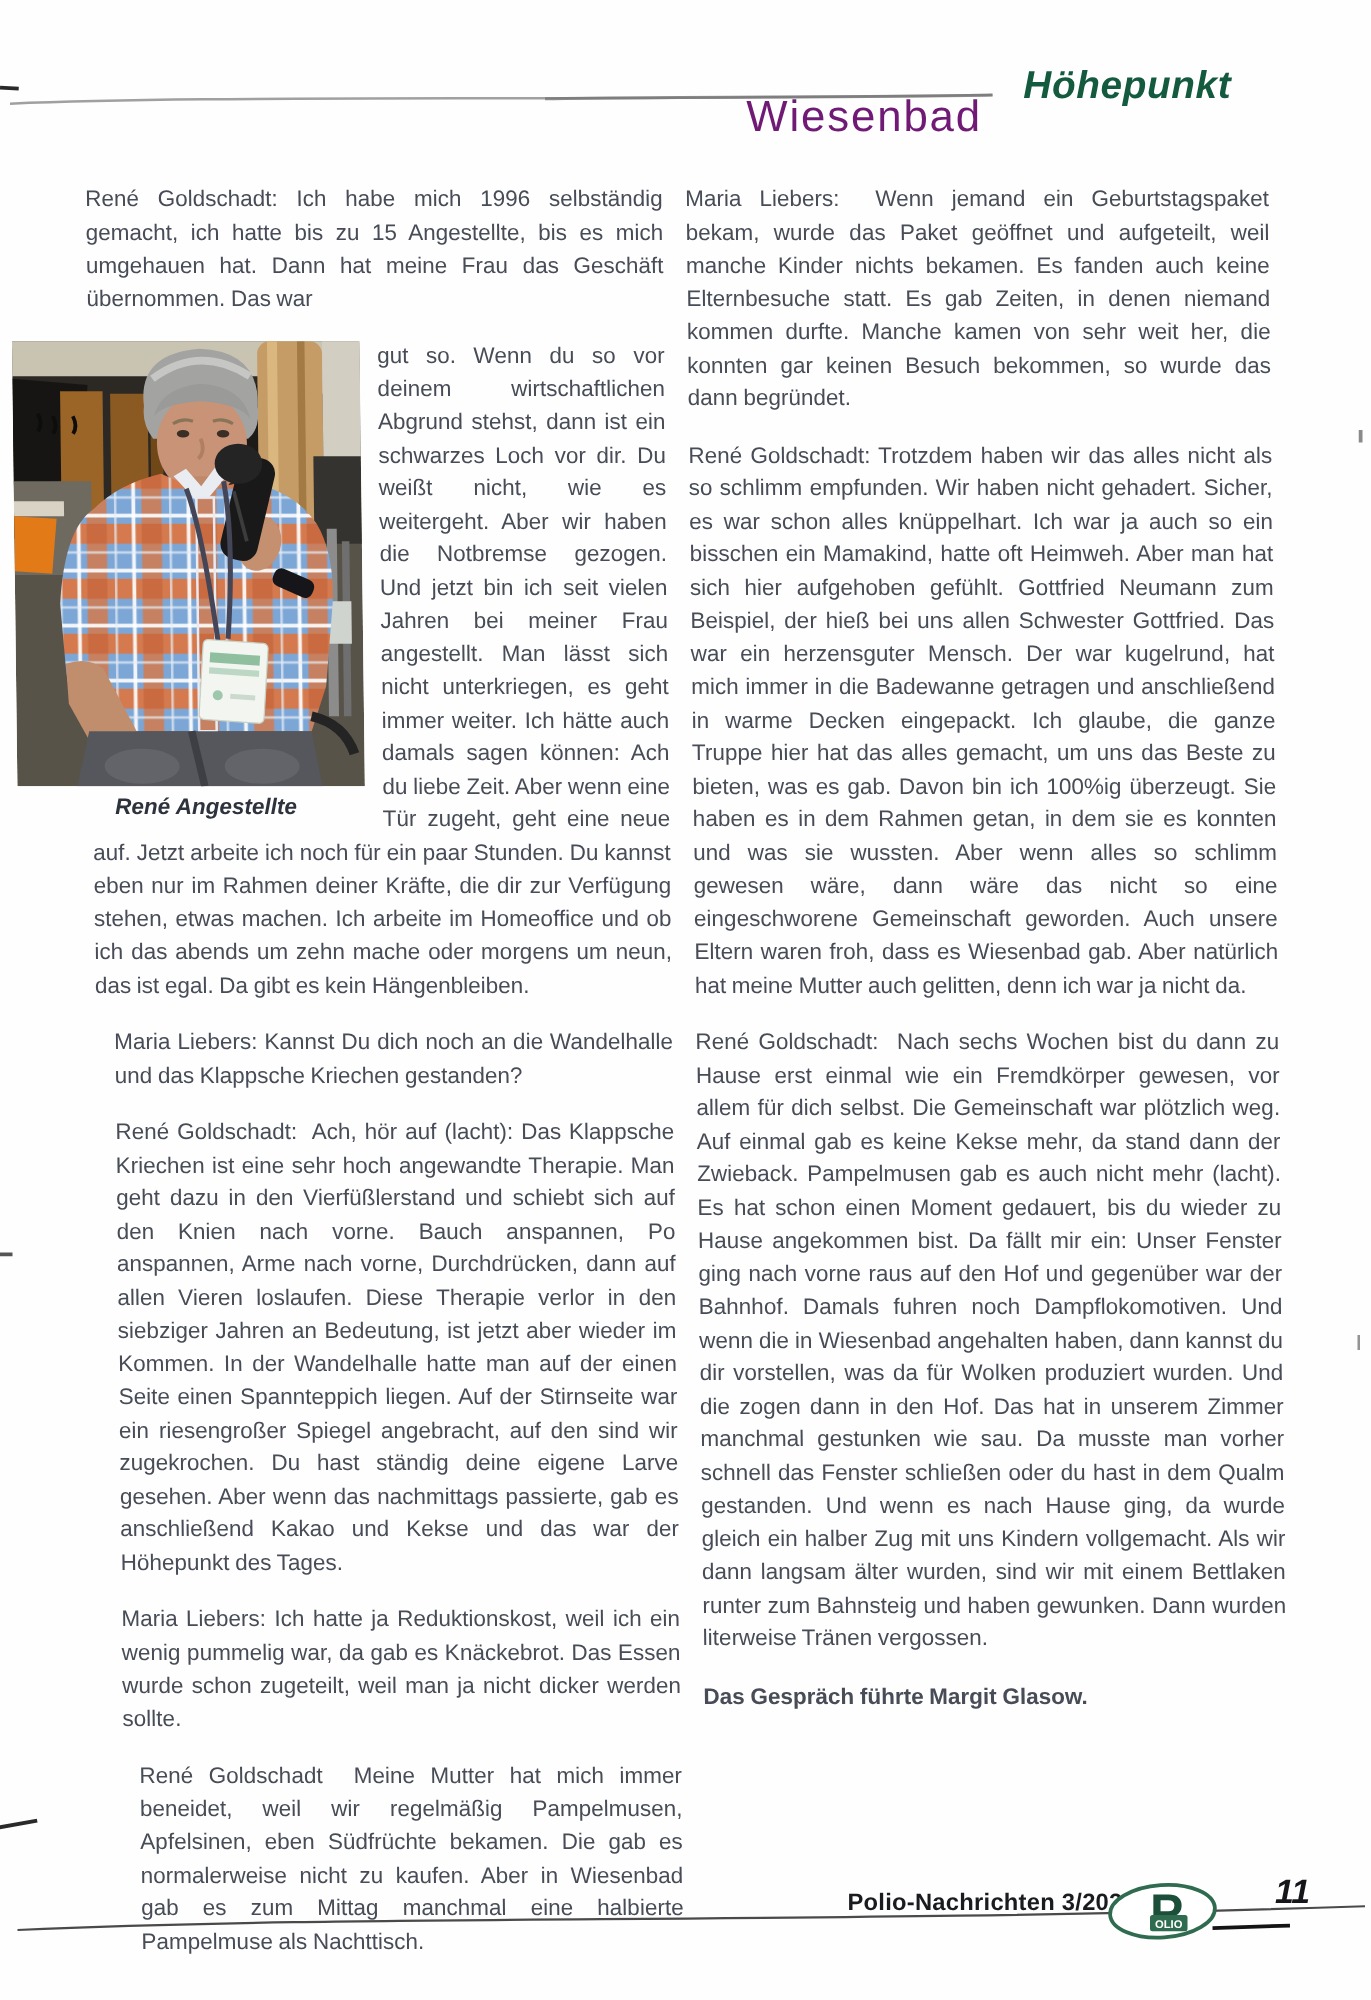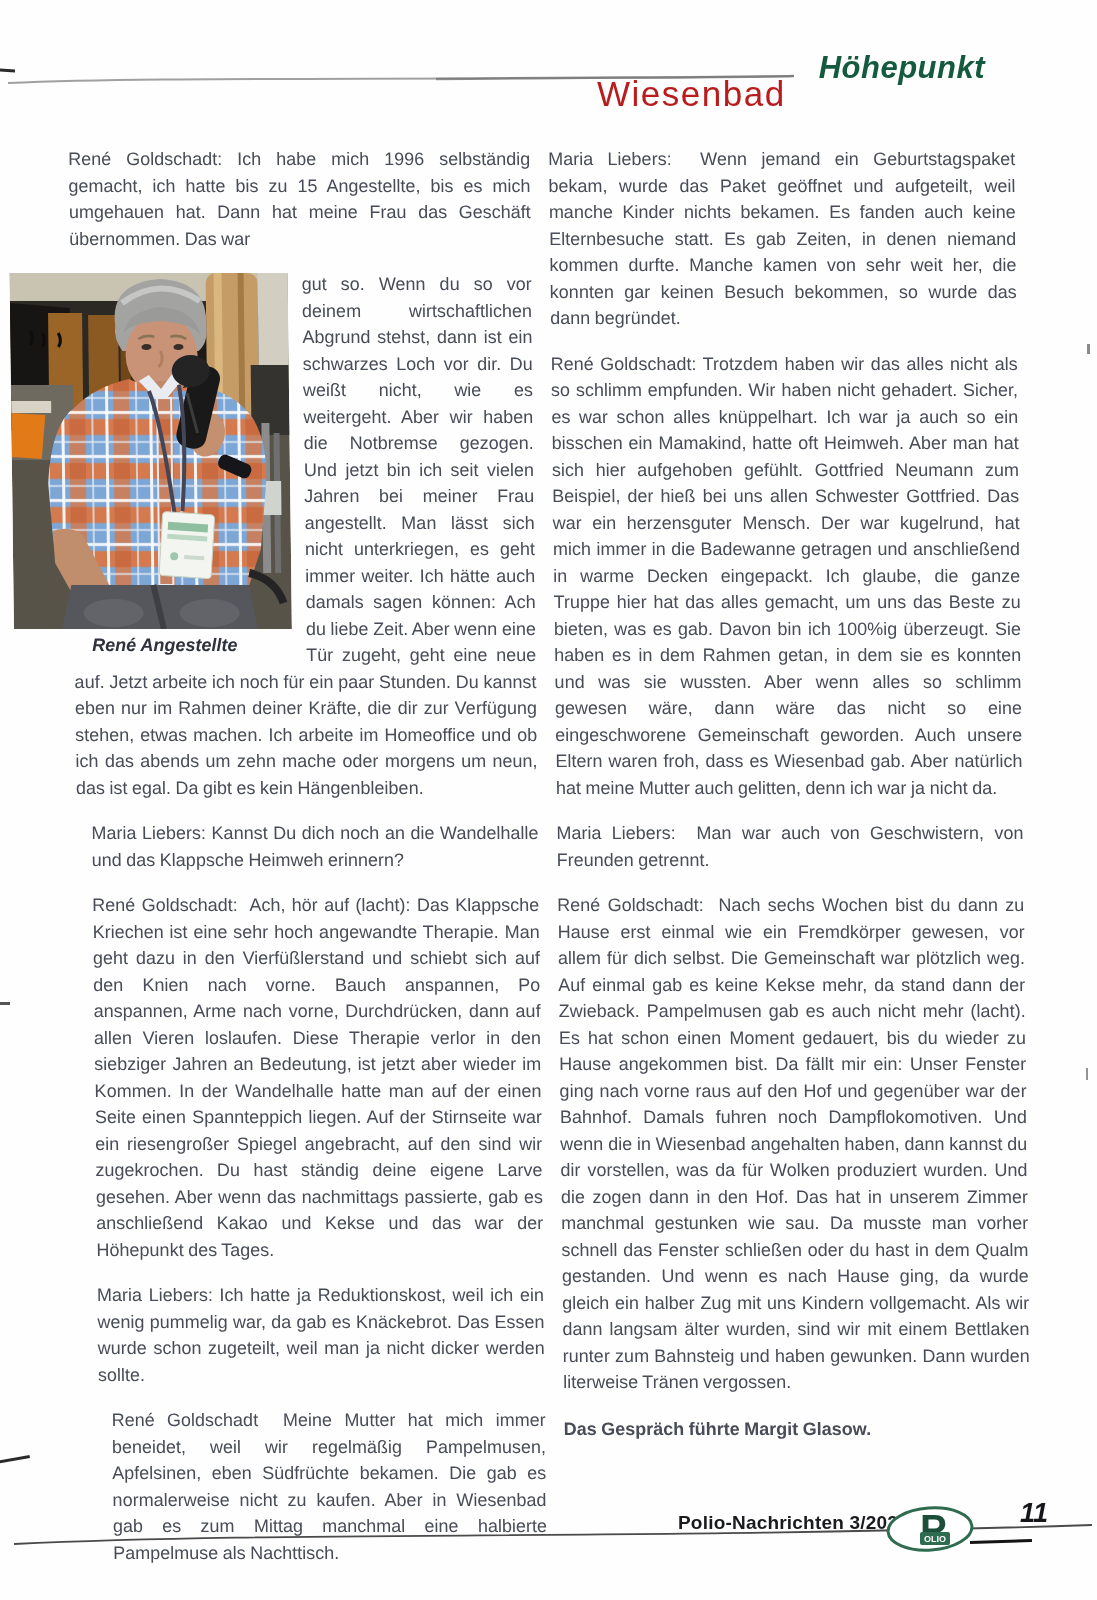--- a/index.html
+++ b/index.html
@@ -2,21 +2,21 @@
 <html><head>
 <meta charset="utf-8">
 <style>
   html,body{margin:0;padding:0;background:#e8e8e8;}
   .sheet{position:relative;width:1097px;height:1600px;background:#fefefe;overflow:hidden;
          font-family:"Liberation Sans",sans-serif;}
 
   
   .header-rule{position:absolute;left:6px;top:70px;}
   .article-title{position:absolute;left:597px;top:74px;font-size:35px;letter-spacing:1.5px;
-                 color:#b91c1c;font-weight:400;}
+                 color:#701a75;font-weight:400;}
   .section-tag{position:absolute;right:112px;top:50px;font-size:31px;font-weight:bold;
                font-style:italic;color:#145a3e;letter-spacing:.5px;}
 
   
   .cols{position:absolute;left:68px;top:146px;width:947px;display:flex;gap:18px;
         transform:skewX(0.7deg);transform-origin:0 0;}
   .col{color:#474c57;}
   .col-left{width:462px;}
   .col-right{flex:1;}
   .col p{margin:0 0 19px 0;text-align:justify;font-size:18px;line-height:26.5px;
@@ -140,30 +140,29 @@
           <path d="M58 312 L236 312 L244 356 L48 356 Z" fill="#56575c"></path>
           <ellipse cx="100" cy="340" rx="30" ry="14" fill="#63646a"></ellipse>
           <ellipse cx="196" cy="340" rx="30" ry="14" fill="#63646a"></ellipse>
           <path d="M140 312 L150 356" stroke="#3e3f44" stroke-width="6"></path>
           <path d="M236 300 q26 6 34 30" stroke="#242424" stroke-width="8" fill="none"></path>
         </svg>
         <figcaption class="photo-caption">René Angestellte</figcaption>
       </figure>
 
       <p>gut so. Wenn du so vor deinem wirtschaftlichen Abgrund stehst, dann ist ein schwarzes Loch vor dir. Du weißt nicht, wie es weitergeht. Aber wir haben die Notbremse gezogen. Und jetzt bin ich seit vielen Jahren bei meiner Frau angestellt. Man lässt sich nicht unterkriegen, es geht immer weiter. Ich hätte auch damals sagen können: Ach du liebe Zeit. Aber wenn eine Tür zugeht, geht eine neue auf. Jetzt arbeite ich noch für ein paar Stunden. Du kannst eben nur im Rahmen deiner Kräfte, die dir zur Verfügung stehen, etwas machen. Ich arbeite im Homeoffice und ob ich das abends um zehn mache oder morgens um neun, das ist egal. Da gibt es kein Hängenbleiben.</p>
-      <p class="shift-a">Maria Liebers: Kannst Du dich noch an die Wandelhalle und das Klappsche Heimweh erinnern?</p>
+      <p class="shift-a">Maria Liebers: Kannst Du dich noch an die Wandelhalle und das Klappsche Kriechen gestanden?</p>
       <p class="shift-a">René Goldschadt:&nbsp; Ach, hör auf (lacht): Das Klappsche Kriechen ist eine sehr hoch angewandte Therapie. Man geht dazu in den Vierfüßlerstand und schiebt sich auf den Knien nach vorne. Bauch anspannen, Po anspannen, Arme nach vorne, Durchdrücken, dann auf allen Vieren loslaufen. Diese Therapie verlor in den siebziger Jahren an Bedeutung, ist jetzt aber wieder im Kommen. In der Wandelhalle hatte man auf der einen Seite einen Spannteppich liegen. Auf der Stirnseite war ein riesengroßer Spiegel angebracht, auf den sind wir zugekrochen. Du hast ständig deine eigene Larve gesehen. Aber wenn das nachmittags passierte, gab es anschließend Kakao und Kekse und das war der Höhepunkt des Tages.</p>
       <p class="shift-a">Maria Liebers: Ich hatte ja Reduktionskost, weil ich ein wenig pummelig war, da gab es Knäckebrot. Das Essen wurde schon zugeteilt, weil man ja nicht dicker werden sollte.</p>
       <p class="shift-b">René Goldschadt&nbsp; Meine Mutter hat mich immer beneidet, weil wir regelmäßig Pampelmusen, Apfelsinen, eben Südfrüchte bekamen. Die gab es normalerweise nicht zu kaufen. Aber in Wiesenbad gab es zum Mittag manchmal eine halbierte Pampelmuse als Nachttisch.</p>
     </section>
 
     <section class="col col-right">
       <p>Maria Liebers:&nbsp; Wenn jemand ein Geburtstagspaket bekam, wurde das Paket geöffnet und aufgeteilt, weil manche Kinder nichts bekamen. Es fanden auch keine Elternbesuche statt. Es gab Zeiten, in denen niemand kommen durfte. Manche kamen von sehr weit her, die konnten gar keinen Besuch bekommen, so wurde das dann begründet.</p>
       <p>René Goldschadt: Trotzdem haben wir das alles nicht als so schlimm empfunden. Wir haben nicht gehadert. Sicher, es war schon alles knüppelhart. Ich war ja auch so ein bisschen ein Mamakind, hatte oft Heimweh. Aber man hat sich hier aufgehoben gefühlt. Gottfried Neumann zum Beispiel, der hieß bei uns allen Schwester Gottfried. Das war ein herzensguter Mensch. Der war kugelrund, hat mich immer in die Badewanne getragen und anschließend in warme Decken eingepackt. Ich glaube, die ganze Truppe hier hat das alles gemacht, um uns das Beste zu bieten, was es gab. Davon bin ich 100%ig überzeugt. Sie haben es in dem Rahmen getan, in dem sie es konnten und was sie wussten. Aber wenn alles so schlimm gewesen wäre, dann wäre das nicht so eine eingeschworene Gemeinschaft geworden. Auch unsere Eltern waren froh, dass es Wiesenbad gab. Aber natürlich hat meine Mutter auch gelitten, denn ich war ja nicht da.</p>
-      <p>Maria Liebers:&nbsp; Man war auch von Geschwistern, von Freunden getrennt.</p>
       <p>René Goldschadt:&nbsp; Nach sechs Wochen bist du dann zu Hause erst einmal wie ein Fremdkörper gewesen, vor allem für dich selbst. Die Gemeinschaft war plötzlich weg. Auf einmal gab es keine Kekse mehr, da stand dann der Zwieback. Pampelmusen gab es auch nicht mehr (lacht). Es hat schon einen Moment gedauert, bis du wieder zu Hause angekommen bist. Da fällt mir ein: Unser Fenster ging nach vorne raus auf den Hof und gegenüber war der Bahnhof. Damals fuhren noch Dampflokomotiven. Und wenn die in Wiesenbad angehalten haben, dann kannst du dir vorstellen, was da für Wolken produziert wurden. Und die zogen dann in den Hof. Das hat in unserem Zimmer manchmal gestunken wie sau. Da musste man vorher schnell das Fenster schließen oder du hast in dem Qualm gestanden. Und wenn es nach Hause ging, da wurde gleich ein halber Zug mit uns Kindern vollgemacht. Als wir dann langsam älter wurden, sind wir mit einem Bettlaken runter zum Bahnsteig und haben gewunken. Dann wurden literweise Tränen vergossen.</p>
       <p class="credit">Das Gespräch führte Margit Glasow.</p>
     </section>
   </main>
 
   <svg class="footer-rule" width="1097" height="36" viewBox="0 0 1097 36">
     <path d="M14 26 C300 13 640 22 1092 7" stroke="#4a4a4a" stroke-width="1.8" fill="none"></path>
   </svg>
   <div class="journal-name">Polio-Nachrichten 3/2023</div>
   <svg class="polio-logo" width="92" height="64" viewBox="0 0 92 64">

